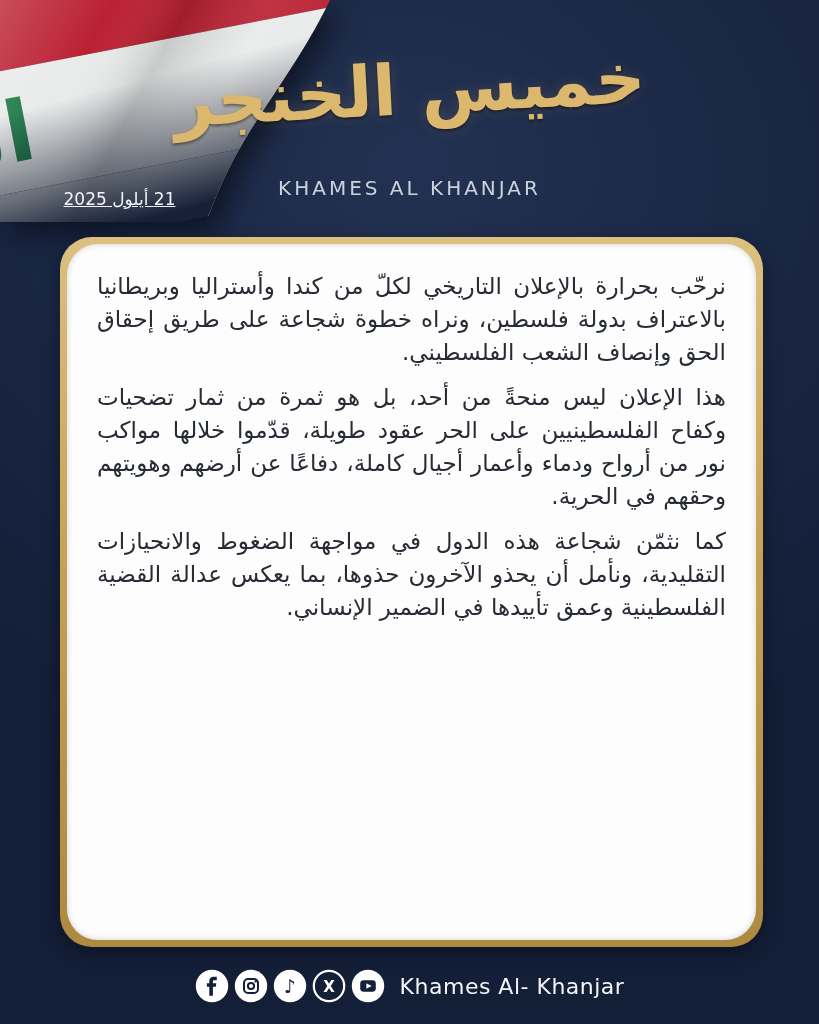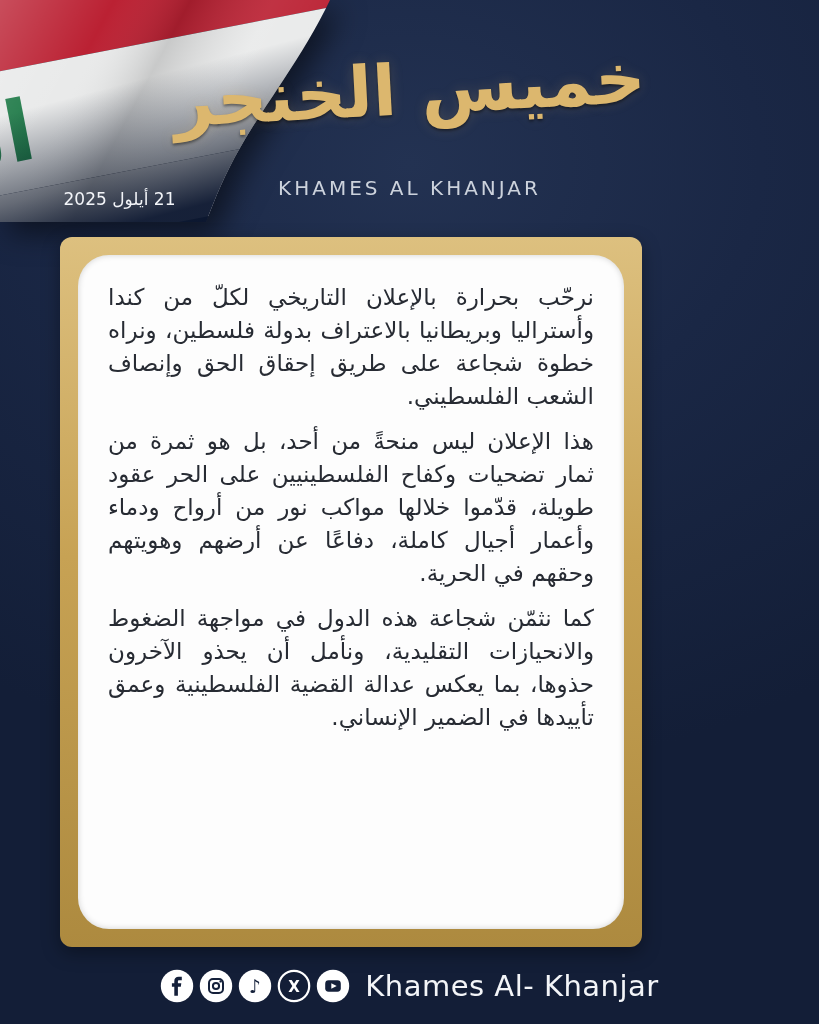--- a/index.html
+++ b/index.html
@@ -15,46 +15,46 @@
     font-size:70px;font-weight:bold;color:#dcb76e;line-height:1.1;
     transform:rotate(-3deg);
     text-shadow:0 2px 3px rgba(0,0,0,.45), 0 0 14px rgba(220,183,110,.18);
   }
   .brand-latin{
     position:absolute;top:176px;left:0;right:0;text-align:center;
     font-size:20px;letter-spacing:3px;color:#ccd2dc;font-weight:400;
   }
   .date{
     position:absolute;top:189px;left:52px;width:135px;text-align:center;
-    font-size:17px;color:#f2f4f8;direction:rtl;
+    font-size:17px;color:#f2f4f8;direction:rtl;text-decoration:underline;
   }
   
   .card{
-    position:absolute;top:237px;left:60px;width:582px;height:710px;
-    border-radius:12px;padding:18px;box-sizing:border-box;
+    position:absolute;top:237px;left:60px;width:703px;height:710px;
+    border-radius:32px;padding:7px;box-sizing:border-box;
     background:linear-gradient(180deg,#ddc07f 0%,#c7a254 45%,#ad8a3f 100%);
     box-shadow:0 6px 18px rgba(0,0,0,.35);
   }
   .card-inner{
     width:100%;height:100%;box-sizing:border-box;border-radius:31px;
     background:#fdfdfd;padding:26px 30px;overflow:hidden;
     box-shadow:inset 0 0 6px rgba(0,0,0,.18);
   }
   .card-inner p{
     margin:0 0 12px 0;direction:rtl;text-align:justify;
     font-size:23px;line-height:33px;color:#272b33;
   }
   .card-inner p:last-child{margin-bottom:4px;}
   
   .footer{
     position:absolute;left:0;right:0;top:962px;height:48px;
     display:flex;align-items:center;justify-content:center;gap:5px;
   }
   .icon{width:34px;height:34px;display:block;}
-  .handle{margin-left:10px;font-size:29px;color:#f3f5f8;letter-spacing:.5px;}
+  .handle{margin-left:10px;font-size:22px;color:#f3f5f8;letter-spacing:.5px;}
 </style>
 </head>
 <body>
 
 <div class="poster">
 
   <div class="flag-wrap">
     <svg class="icon-flag" width="340" height="222" viewBox="0 0 340 222">
       <defs>
         <clipPath id="drape">

